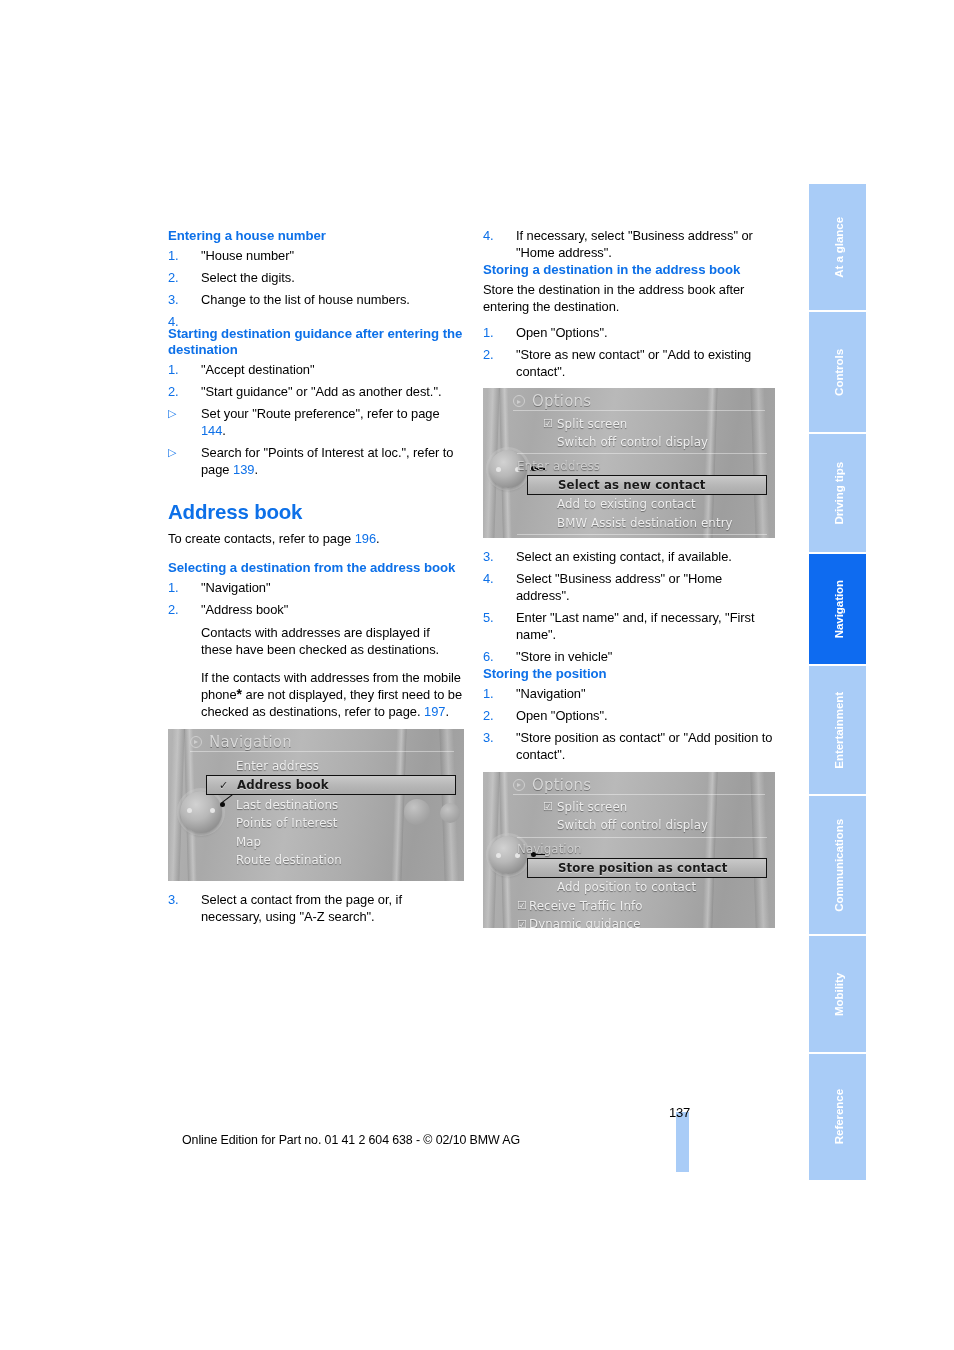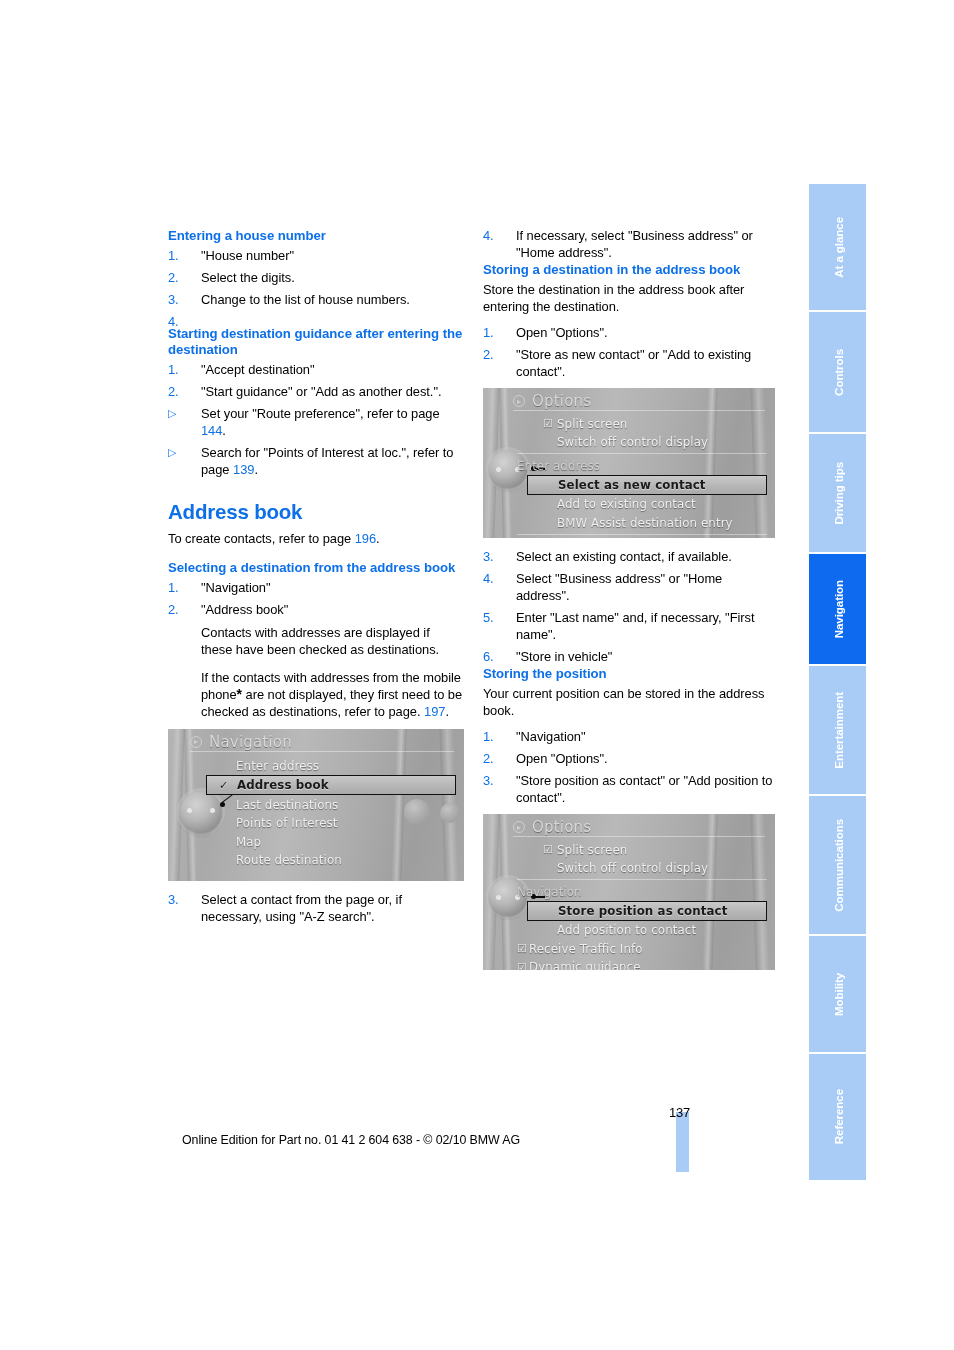--- a/index.html
+++ b/index.html
@@ -500,21 +500,20 @@
         </li>
         <li>
           <span class="marker">6.</span>
           <span>"Store in vehicle"</span>
         </li>
       </ol>
     </div>
 
     <div>
       <h2 class="sub-title">Storing the position</h2>
-      <p class="para">Your current position can be stored in the address book.</p>
       <ol class="steps">
         <li>
           <span class="marker">1.</span>
           <span>"Navigation"</span>
         </li>
         <li>
           <span class="marker">2.</span>
           <span>Open "Options".</span>
         </li>
         <li>

